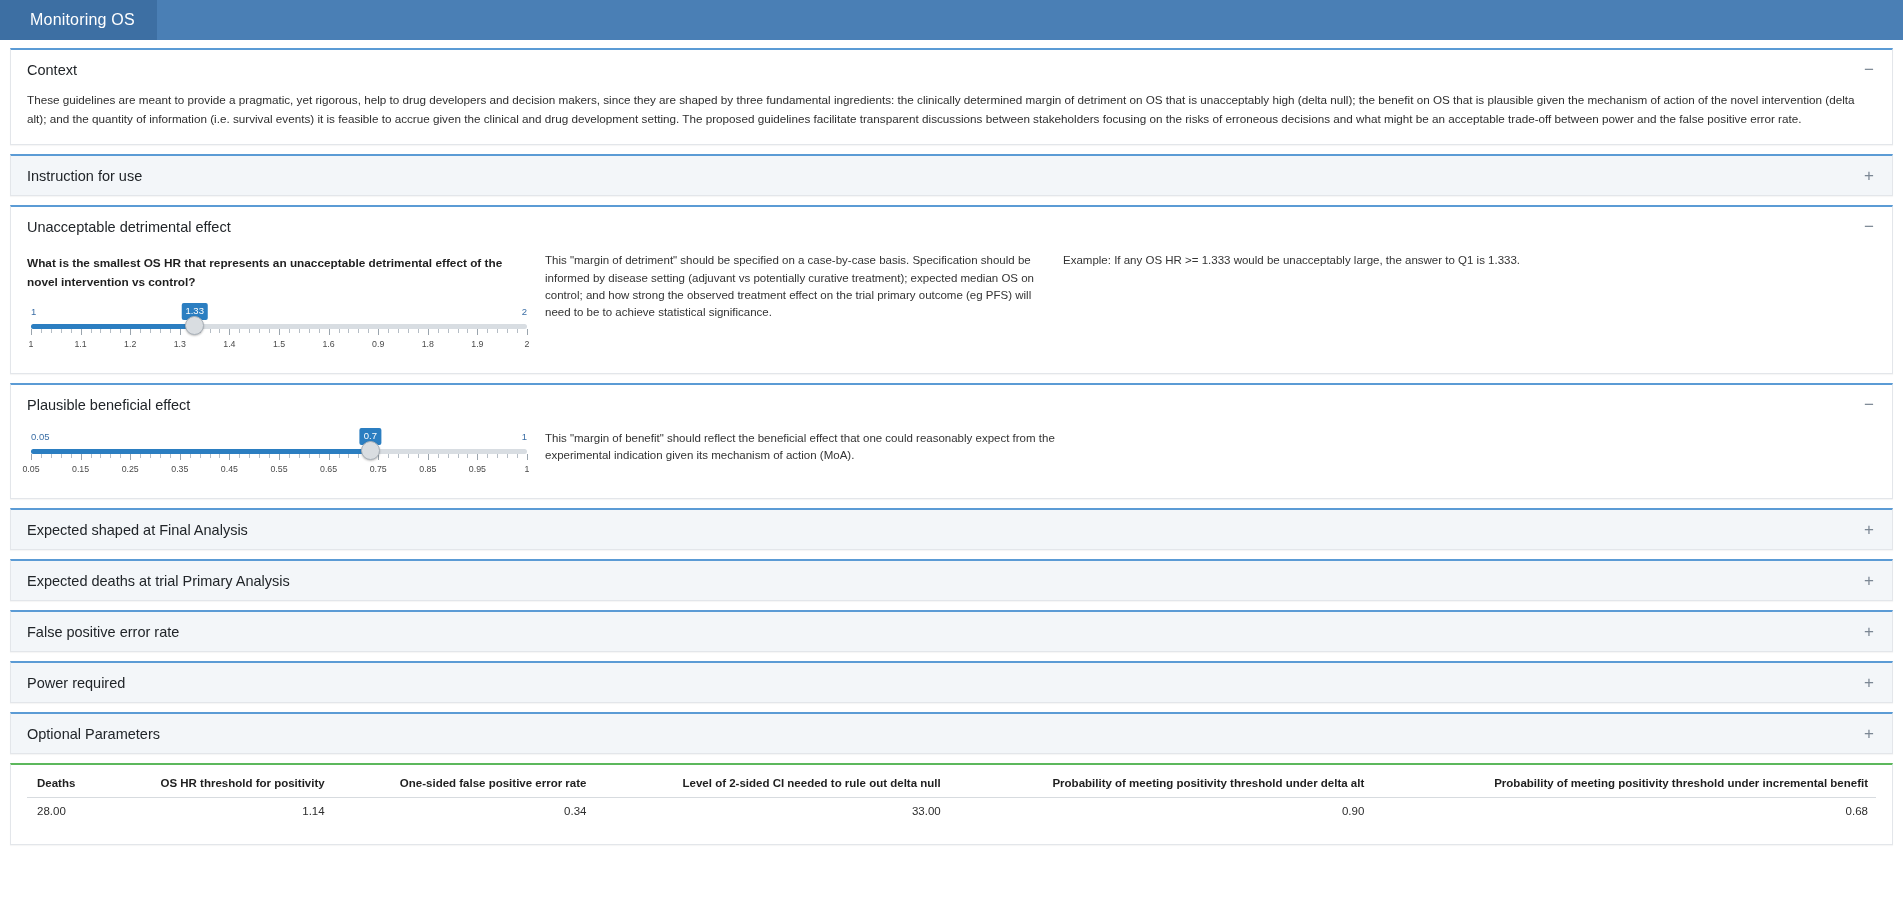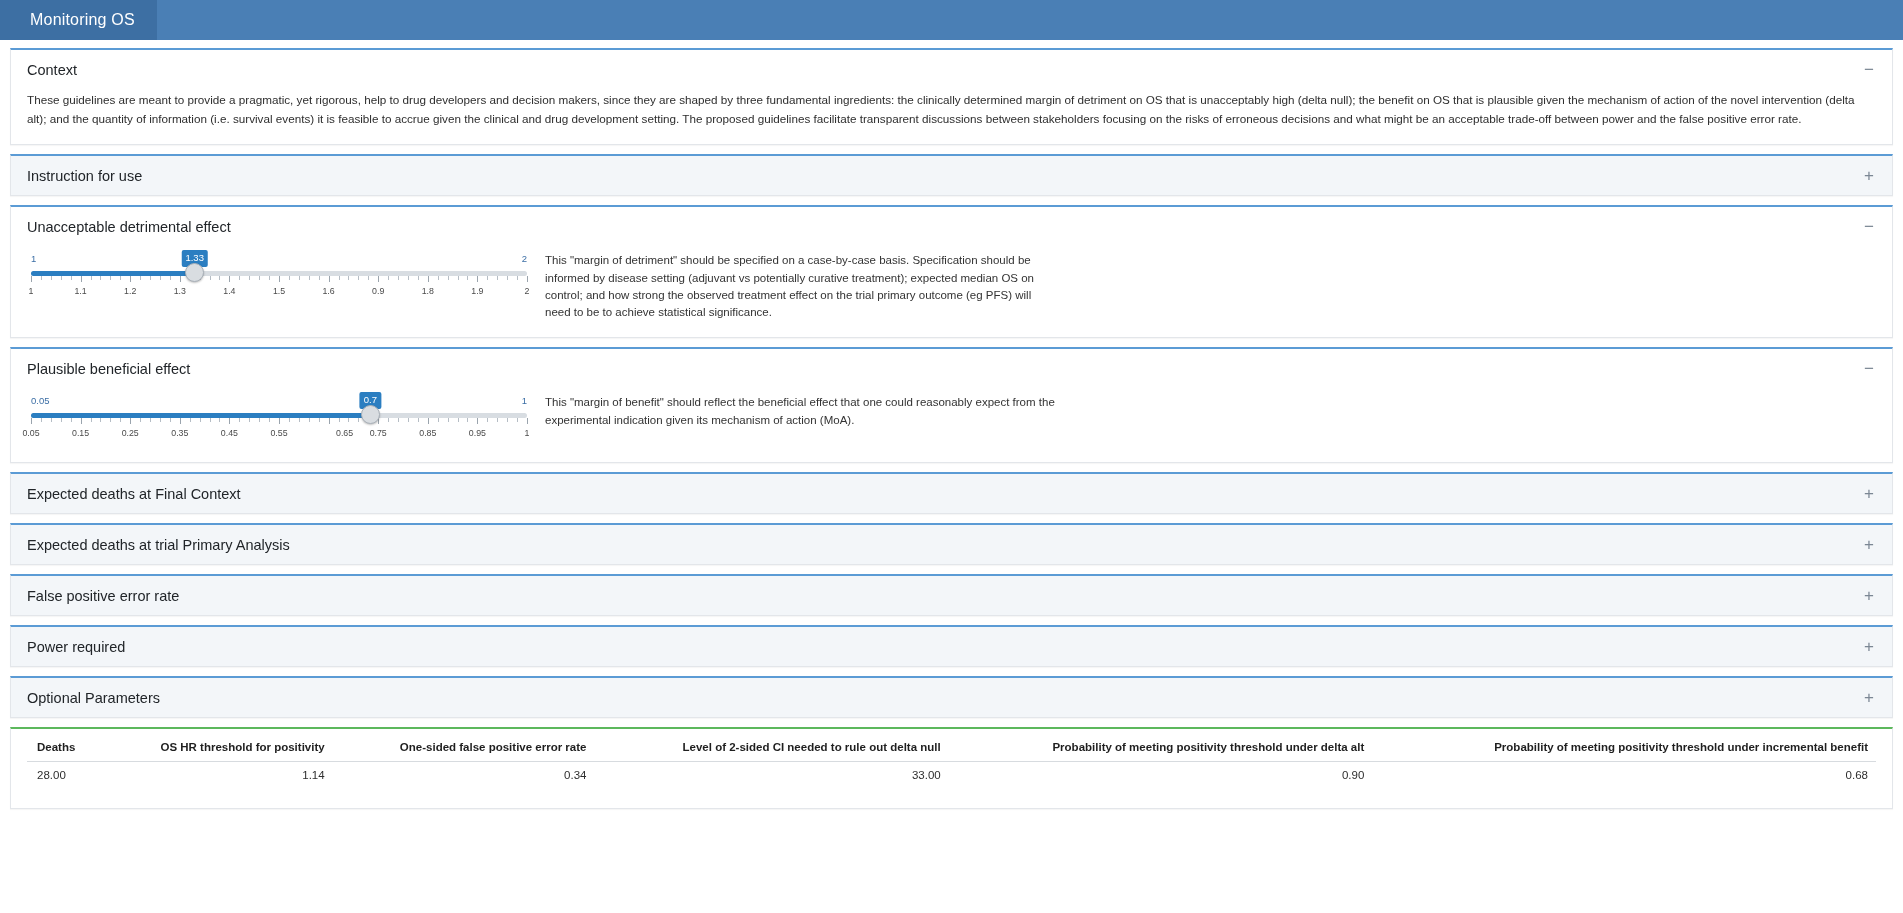--- a/index.html
+++ b/index.html
@@ -213,20 +213,21 @@
   </div>
 
   <div class="panel accent-blue">
     <div class="panel-head">
       <span class="panel-title">Unacceptable detrimental effect</span>
       <span class="toggle">−</span>
     </div>
     <div class="panel-body">
       <div class="slider-row">
         <div class="slider-col">
+          <div class="q-label">What is the smallest OS HR that represents an unacceptable detrimental effect of the novel intervention vs control?</div>
           <div class="slider-wrap">
             <div class="slider-ends">
               <span class="lo">1</span>
               <span class="hi">2</span>
               <span class="bubble" id="det-bubble" style="left: 33%;">1.33</span>
             </div>
             <div class="track">
               <div class="track-fill" id="det-fill" style="width: 33%;"></div>
             </div>
             <div class="ticks" id="det-ticks">
@@ -292,20 +293,21 @@
                 <div class="tick-label" style="left: 60%;">1.6</div>
                 <div class="tick-label" style="left: 70%;">0.9</div>
                 <div class="tick-label" style="left: 80%;">1.8</div>
                 <div class="tick-label" style="left: 90%;">1.9</div>
                 <div class="tick-label" style="left: 100%;">2</div>
               </div>
             <div class="handle" id="det-handle" style="left: 33%;"></div>
           </div>
         </div>
         <div class="note-col">This "margin of detriment" should be specified on a case-by-case basis. Specification should be informed by disease setting (adjuvant vs potentially curative treatment); expected median OS on control; and how strong the observed treatment effect on the trial primary outcome (eg PFS) will need to be to achieve statistical significance.</div>
+        <div class="example-col">Example: If any OS HR &gt;= 1.333 would be unacceptably large, the answer to Q1 is 1.333.</div>
       </div>
     </div>
   </div>
 
   <div class="panel accent-blue">
     <div class="panel-head">
       <span class="panel-title">Plausible beneficial effect</span>
       <span class="toggle">−</span>
     </div>
     <div class="panel-body">
@@ -373,37 +375,37 @@
                 <div class="tick minor" style="left: 96%;"></div>
                 <div class="tick minor" style="left: 98%;"></div>
               </div>
             <div class="tick-labels" id="ben-ticklabels">
                 <div class="tick-label" style="left: 0%;">0.05</div>
                 <div class="tick-label" style="left: 10%;">0.15</div>
                 <div class="tick-label" style="left: 20%;">0.25</div>
                 <div class="tick-label" style="left: 30%;">0.35</div>
                 <div class="tick-label" style="left: 40%;">0.45</div>
                 <div class="tick-label" style="left: 50%;">0.55</div>
-                <div class="tick-label" style="left: 60%; margin-left: 16px;">0.65</div>
+                <div class="tick-label" style="left: 60%;">0.65</div>
                 <div class="tick-label" style="left: 70%;">0.75</div>
                 <div class="tick-label" style="left: 80%;">0.85</div>
                 <div class="tick-label" style="left: 90%;">0.95</div>
                 <div class="tick-label" style="left: 100%;">1</div>
               </div>
             <div class="handle" id="ben-handle" style="left: 68.4211%;"></div>
           </div>
         </div>
         <div class="note-col wide">This "margin of benefit" should reflect the beneficial effect that one could reasonably expect from the experimental indication given its mechanism of action (MoA).</div>
       </div>
     </div>
   </div>
 
   <div class="panel accent-blue">
     <div class="panel-head collapsed">
-      <span class="panel-title">Expected deaths at Final Context</span>
+      <span class="panel-title">Expected shaped at Final Analysis</span>
       <span class="toggle">+</span>
     </div>
   </div>
 
   <div class="panel accent-blue">
     <div class="panel-head collapsed">
       <span class="panel-title">Expected deaths at trial Primary Analysis</span>
       <span class="toggle">+</span>
     </div>
   </div>

